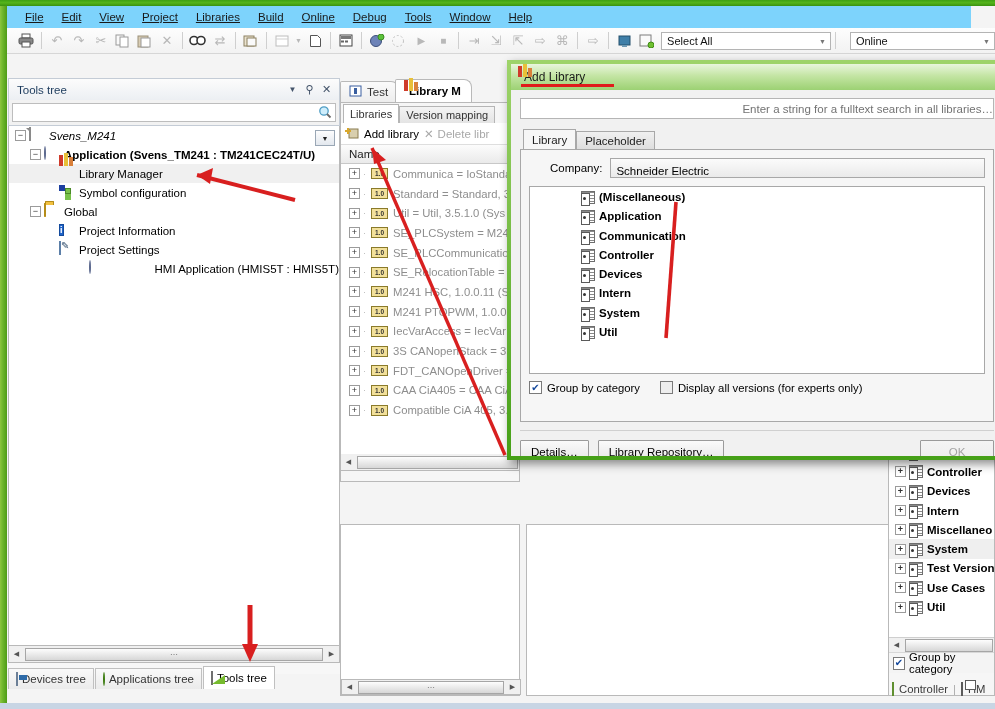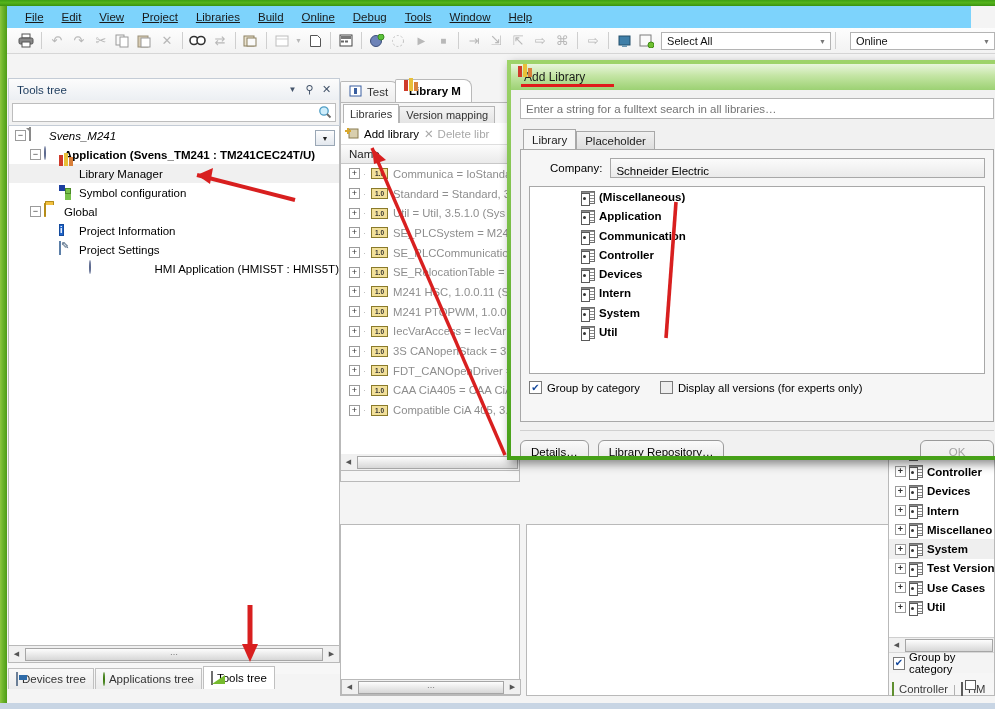--- a/index.html
+++ b/index.html
@@ -250,21 +250,21 @@
   .dlg-title {
     height: 26px;
     background: linear-gradient(180deg,#e9f5dd 0%, #c4e5a4 45%, #9cd173 100%);
     display: flex; align-items: center; gap: 6px; padding-left: 7px;
     font-size: 12px; color: #1c1c1c;
   }
   .dlg-body { padding: 8px 9px 0 9px; background: #f1f1f1; height: 366px; }
   .fulltext {
     height: 21px; background: #fff; border: 1px solid #b5b5b5;
     display: flex; align-items: center; padding-left: 5px;
-    font-size: 11.5px; color: #737373;
+    font-size: 11.5px; color: #737373; justify-content: flex-end;
   }
   .dlg-tabs { display: flex; align-items: flex-end; height: 21px; margin-top: 9px; padding-left: 3px; }
   .dlg-tab {
     height: 18px; padding: 0 8px; font-size: 11.5px; display: flex; align-items: center;
     border: 1px solid #a8a8a8; border-bottom: none;
     background: linear-gradient(180deg,#f0f0f0,#dedede); color: #222;
   }
   .dlg-tab.active { background: #f6f6f6; height: 20px; }
   .dlg-pane {
     border: 1px solid #a8a8a8; background: #f6f6f6; height: 273px; padding: 8px 8px 0 8px;
@@ -293,21 +293,21 @@
     display: flex; align-items: center; justify-content: center;
     font-size: 10px; color: #14489c; line-height: 1;
   }
   .cbox.off { background: #eeeeee; }
   .dlg-foot {
     border-top: 1px solid #d0d0d0; margin-top: 8px; padding-top: 9px;
     display: flex; align-items: center; gap: 9px;
   }
   .btn {
     height: 23px; min-width: 66px; padding: 0 10px;
-    border: 1px solid #9a9a9a; border-radius: 6px;
+    border: 1px solid #9a9a9a; border-radius: 1px;
     background: linear-gradient(180deg,#fafafa,#e6e6e6);
     font-size: 11.5px; display: flex; align-items: center; justify-content: center;
   }
   .btn.disabled { color: #a3a3a3; background: linear-gradient(180deg,#f4f4f4,#ececec); }
   .btn-ok { margin-left: auto; min-width: 74px; }
 
   
   .anno { position: absolute; pointer-events: none; }
   .underline-red {
     position: absolute; left: 521px; top: 84px; width: 93px; height: 3px;

